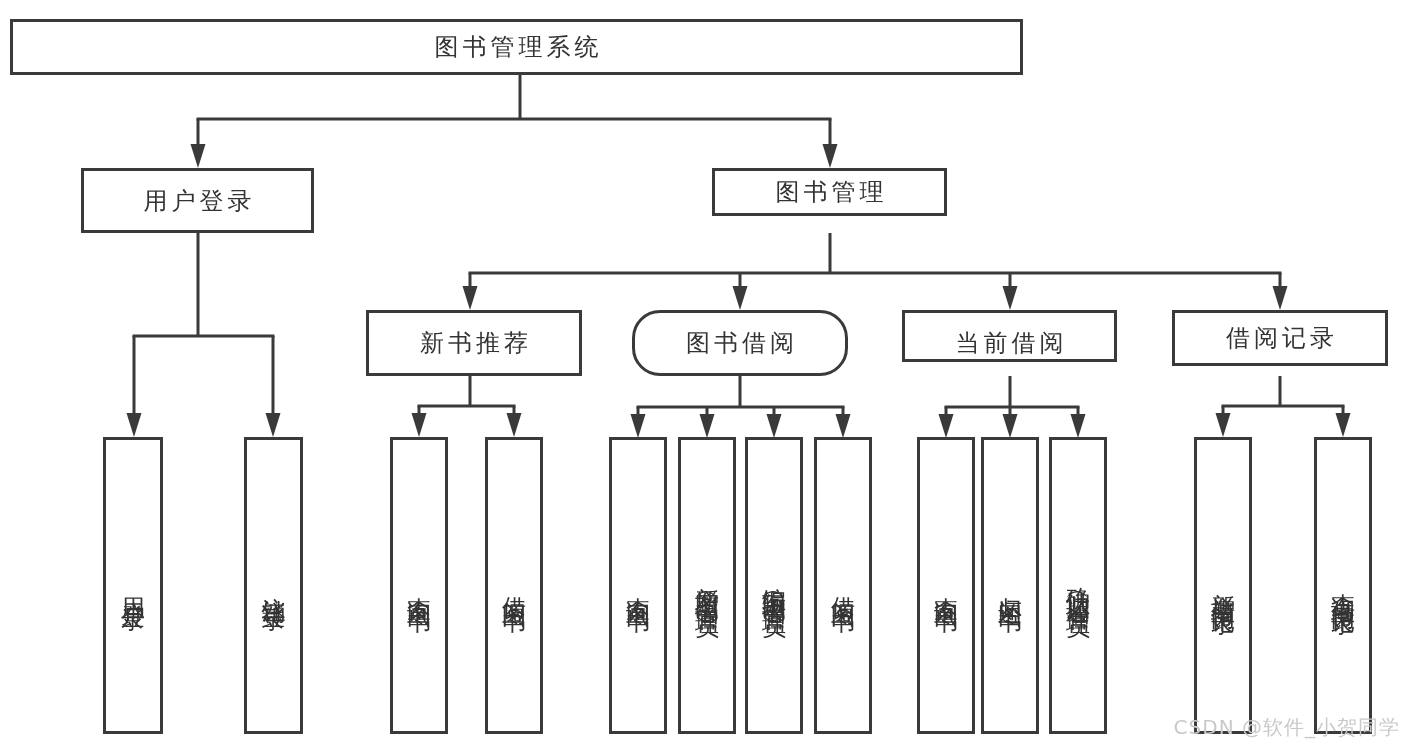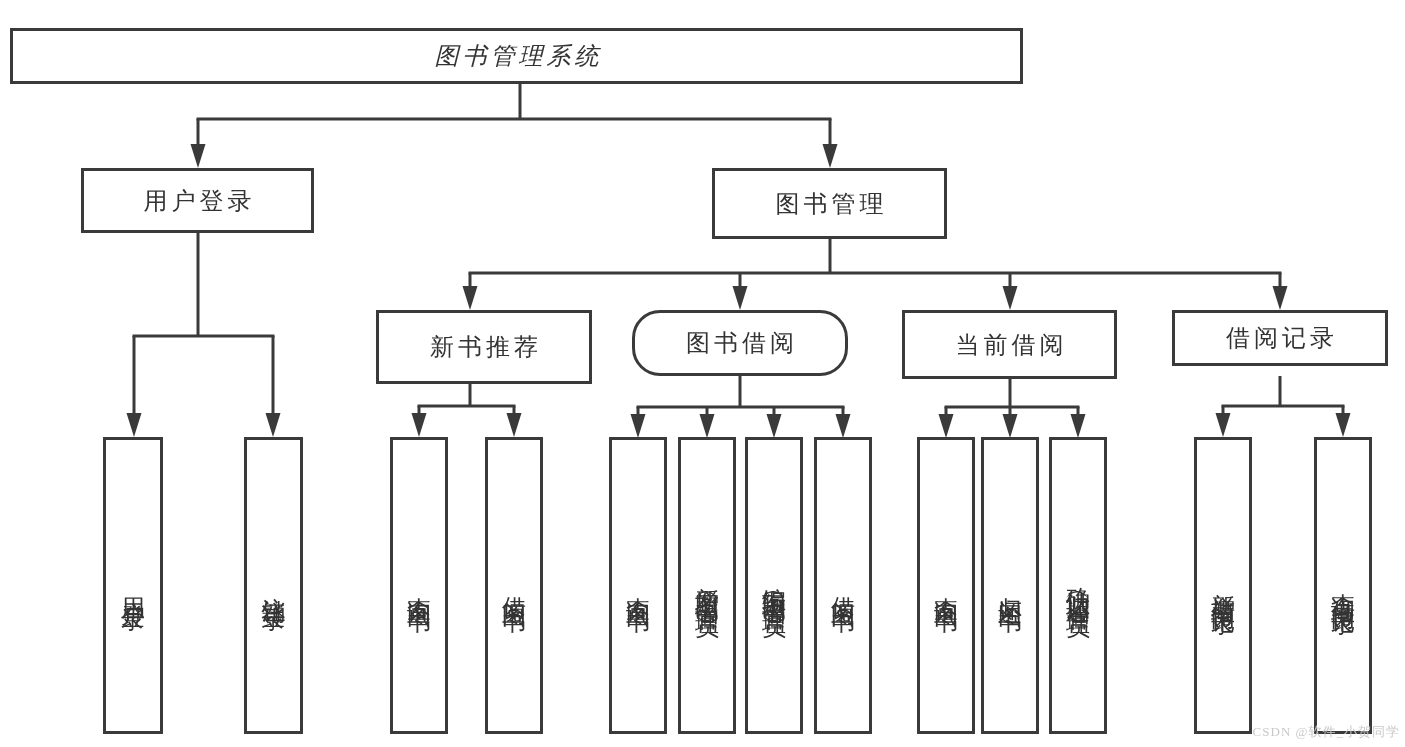--- a/index.html
+++ b/index.html
@@ -49,26 +49,25 @@
     font-size: 24px;
     line-height: 1;
     letter-spacing: 4px;
     color: #333333;
     white-space: nowrap;
   }
   .watermark {
     position: absolute;
     right: 5px;
     bottom: 6px;
-    font-size: 13px;
+    font-size: 20px;
     color: #c9c9c9;
     letter-spacing: 1px;
     z-index: 10;
     white-space: nowrap;
-    font-family: Liberation Serif, serif;
   }
 </style>
 </head>
 <body>
 
 <div class="canvas">
 
   <svg class="connector-svg" viewBox="0 0 1405 747" xmlns="http://www.w3.org/2000/svg">
     <g stroke="#3a3a3a" stroke-width="3" fill="none">
 
@@ -128,38 +127,38 @@
       <polygon points="774,438 766.5,414 781.5,414"></polygon>
       <polygon points="843,438 835.5,414 850.5,414"></polygon>
       <polygon points="946,438 938.5,414 953.5,414"></polygon>
       <polygon points="1010,438 1002.5,414 1017.5,414"></polygon>
       <polygon points="1078,438 1070.5,414 1085.5,414"></polygon>
       <polygon points="1223,437 1215.5,413 1230.5,413"></polygon>
       <polygon points="1343,437 1335.5,413 1350.5,413"></polygon>
     </g>
   </svg>
 
-  <div class="node" style="left:10px; top:28px; width:1013px; height:56px;font-style:italic;">
+  <div class="node" style="left:10px; top:19px; width:1013px; height:56px;">
     <span class="h-label">图书管理系统</span>
   </div>
 
   <div class="node" style="left:81px; top:168px; width:233px; height:65px;">
     <span class="h-label">用户登录</span>
   </div>
-  <div class="node" style="left:712px; top:168px; width:235px; height:71px;">
+  <div class="node" style="left:712px; top:168px; width:235px; height:48px;">
     <span class="h-label">图书管理</span>
   </div>
 
-  <div class="node" style="left:376px; top:310px; width:216px; height:74px;">
+  <div class="node" style="left:366px; top:310px; width:216px; height:66px;">
     <span class="h-label">新书推荐</span>
   </div>
   <div class="node" style="left:632px; top:310px; width:216px; height:66px;border-radius:28px;">
     <span class="h-label">图书借阅</span>
   </div>
-  <div class="node" style="left:902px; top:310px; width:215px; height:69px;">
+  <div class="node" style="left:902px; top:310px; width:215px; height:52px;align-items:flex-end;">
     <span class="h-label">当前借阅</span>
   </div>
   <div class="node" style="left:1172px; top:310px; width:216px; height:56px;">
     <span class="h-label">借阅记录</span>
   </div>
 
   <div class="node leaf" style="left:103px; width:60px;">
     <span class="v-label">用户登录</span>
   </div>
   <div class="node leaf" style="left:244px; width:59px;">

